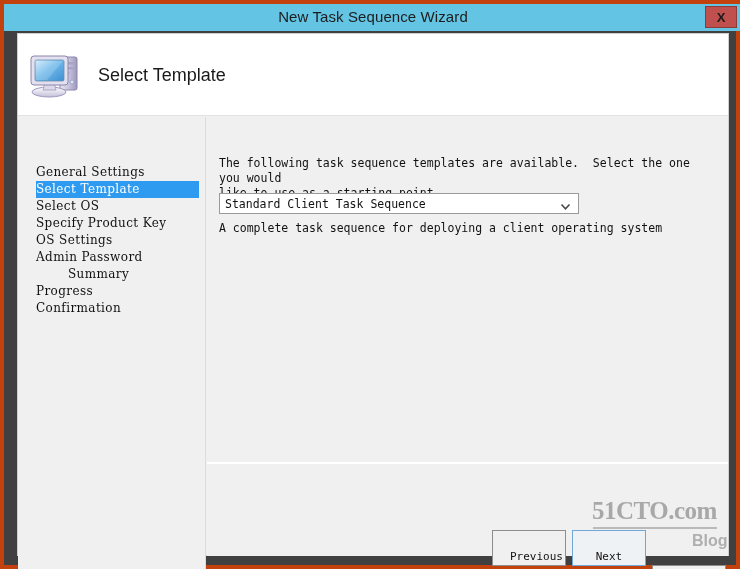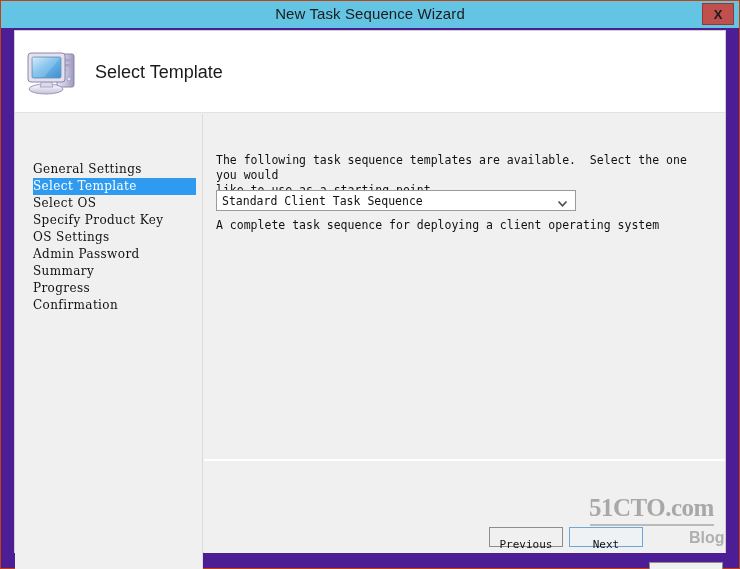--- a/index.html
+++ b/index.html
@@ -14,22 +14,22 @@
     font-family: "Liberation Sans", sans-serif;
   }
 
   
   #window {
     position: absolute;
     left: 0; top: 0;
     width: 740px;
     height: 569px;
     box-sizing: border-box;
-    background: #4c1d95;
-    border: 1px solid #c2410c;
+    background: #404040;
+    border: 4px solid #c2410c;
   }
 
   
   #titlebar {
     position: absolute;
     left: 0; top: 0;
     width: 738px;
     height: 27px;
     background: #63c4e3;
   }
@@ -216,21 +216,21 @@
     top: 66px;
     height: 20px;
     background: #f0f0f0;
     box-sizing: border-box;
     font-family: "DejaVu Sans Mono", "Liberation Mono", monospace;
     font-size: 11px;
     color: #111111;
     text-align: center;
     line-height: 18px;
     cursor: pointer;
-    padding: 8px;
+    padding: 17px;
   }
   #previous-button {
     left: 285px;
     width: 74px;
     border: 1px solid #8d8d8d;
   }
   #next-button {
     left: 365px;
     width: 74px;
     border: 1px solid #6fa8d6;
@@ -344,21 +344,21 @@
       <div id="page-title">Select Template</div>
     </div>
 
     <div id="sidebar">
       <div class="nav-item" style="top:47px;">General Settings</div>
       <div class="nav-item selected" style="top:64px;">Select Template</div>
       <div class="nav-item" style="top:81px;">Select OS</div>
       <div class="nav-item" style="top:98px;">Specify Product Key</div>
       <div class="nav-item" style="top:115px;">OS Settings</div>
       <div class="nav-item" style="top:132px;">Admin Password</div>
-      <div class="nav-item" style="top:149px;">Summary</div>
+      <div class="nav-item" style="top:149px;margin-left:32px;">Summary</div>
       <div class="nav-item" style="top:166px;">Progress</div>
       <div class="nav-item" style="top:183px;">Confirmation</div>
     </div>
 
     <div id="content">
       <div id="intro-text">The following task sequence templates are available.  Select the one you would
 like to use as a starting point.</div>
 
       <div id="template-select">
         <div id="template-select-value">Standard Client Task Sequence</div>

